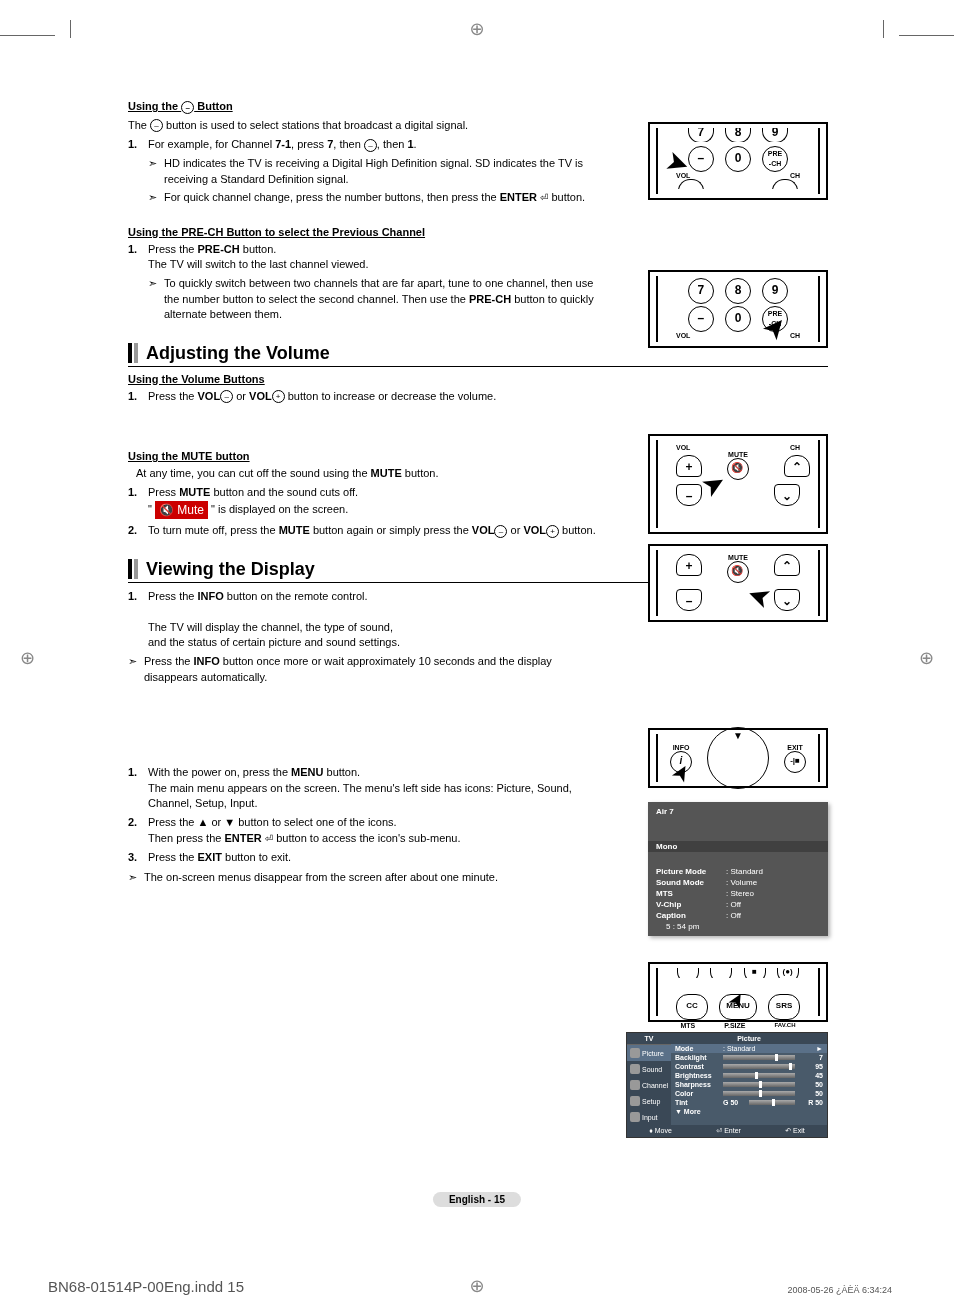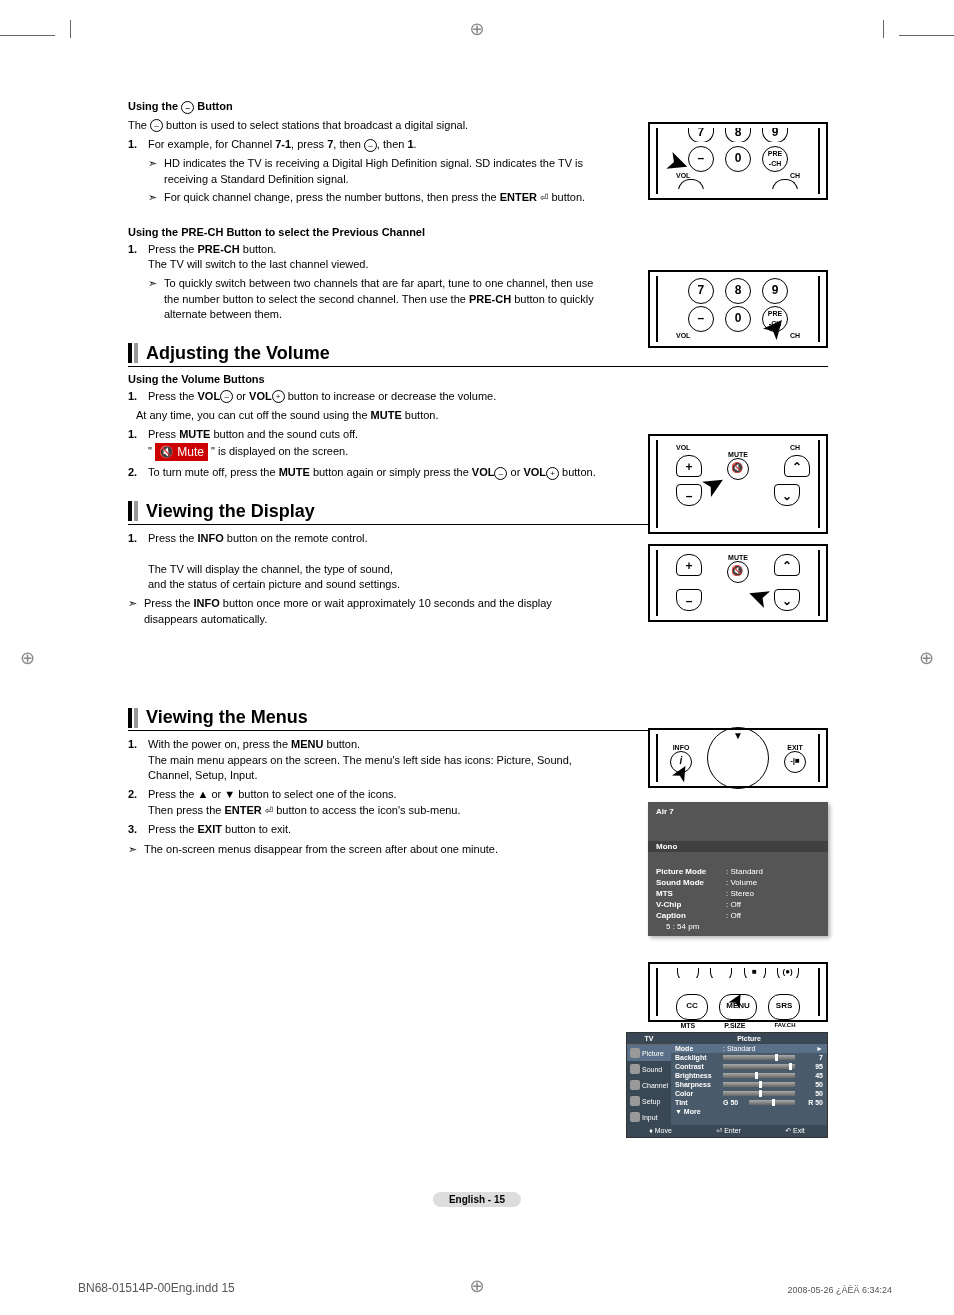--- a/index.html
+++ b/index.html
@@ -21,21 +21,21 @@
   .reg-left { position: absolute; top: 50%; left: 20px; transform: translateY(-50%); font-size: 18px; color:#888; }
   .reg-right { position: absolute; top: 50%; right: 20px; transform: translateY(-50%); font-size: 18px; color:#888; }
   .reg-bottom { position: absolute; bottom: 18px; left: 50%; transform: translateX(-50%); font-size: 18px; color:#888; }
   .content {
     position: absolute;
     top: 100px;
     left: 128px;
     width: 700px;
   }
   .left-col { width: 470px; }
-  .u { font-weight: bold; font-size: 11px; }
+  .u { text-decoration: underline; font-weight: bold; font-size: 11px; }
   .h2bar {
     display: flex;
     align-items: center;
     border-bottom: 1px solid #000;
     margin-top: 20px;
     margin-bottom: 6px;
     padding-bottom: 2px;
   }
   .h2bar .bar { width: 4px; height: 20px; background:#000; margin-right:2px;}
   .h2bar .bar2 { width: 4px; height: 20px; background:#999; margin-right:8px;}
@@ -106,21 +106,21 @@
     position:absolute;
     bottom:108px;
     left:50%;
     transform:translateX(-50%);
     font-size:10px;
     font-weight:bold;
     background:#ddd;
     border-radius:9px;
     padding:2px 16px;
   }
-  .doc-foot-l { position:absolute; bottom:20px; left:78px; font-size:12px; color:#555;}
+  .doc-foot-l { position:absolute; bottom:20px; left:48px; font-size:15px; color:#555;}
   .doc-foot-r { position:absolute; bottom:20px; right:62px; font-size:9px; color:#555;}
 </style>
 </head>
 <body>
 
 <div class="page">
 
   <div class="reg-top">⊕</div>
   <div class="reg-left">⊕</div>
   <div class="reg-right">⊕</div>
@@ -186,20 +186,21 @@
         <div class="u">Using the Volume Buttons</div>
         <ol class="num">
           <li>
             <span class="n">1.</span>
             <span class="txt">
               <span>Press the </span><b>VOL</b><span class="circ">–</span><span> or </span><b>VOL</b><span class="circ">+</span><span> button to increase or decrease the volume.</span>
             </span>
           </li>
         </ol>
 
+        <div class="u" style="margin-top:46px;">Using the MUTE button</div>
         <div style="margin-top:4px; line-height:1.4;margin-left:8px;">
           <span>At any time, you can cut off the sound using the </span><b>MUTE</b><span> button.</span>
         </div>
         <ol class="num">
           <li>
             <span class="n">1.</span>
             <span class="txt">
               <span>Press </span><b>MUTE</b><span> button and the sound cuts off.</span><br>
               <span>" </span><span class="mute-badge">🔇 <span>Mute</span></span><span> " is displayed on the screen.</span>
             </span>
@@ -234,25 +235,20 @@
         <div class="note" style="margin-left:0;">
           <span class="arr">➣</span>
           <span class="ntxt">
             <span>Press the </span><b>INFO</b><span> button once more or wait approximately 10 seconds and the display disappears automatically.</span>
           </span>
         </div>
       </div>
     </div>
 
     <div style="margin-top:80px;">
-      <div class="h2bar">
-        <span class="bar"></span>
-          <span class="bar2"></span>
-        <span class="t">Viewing the Menus</span>
-      </div>
       <div class="left-col">
         <ol class="num">
           <li>
             <span class="n">1.</span>
             <span class="txt">
               <span>With the power on, press the </span><b>MENU</b><span> button.</span><br>
               <span>The main menu appears on the screen. The menu's left side has icons: Picture, Sound, Channel, Setup, Input.</span>
             </span>
           </li>
           <li>

